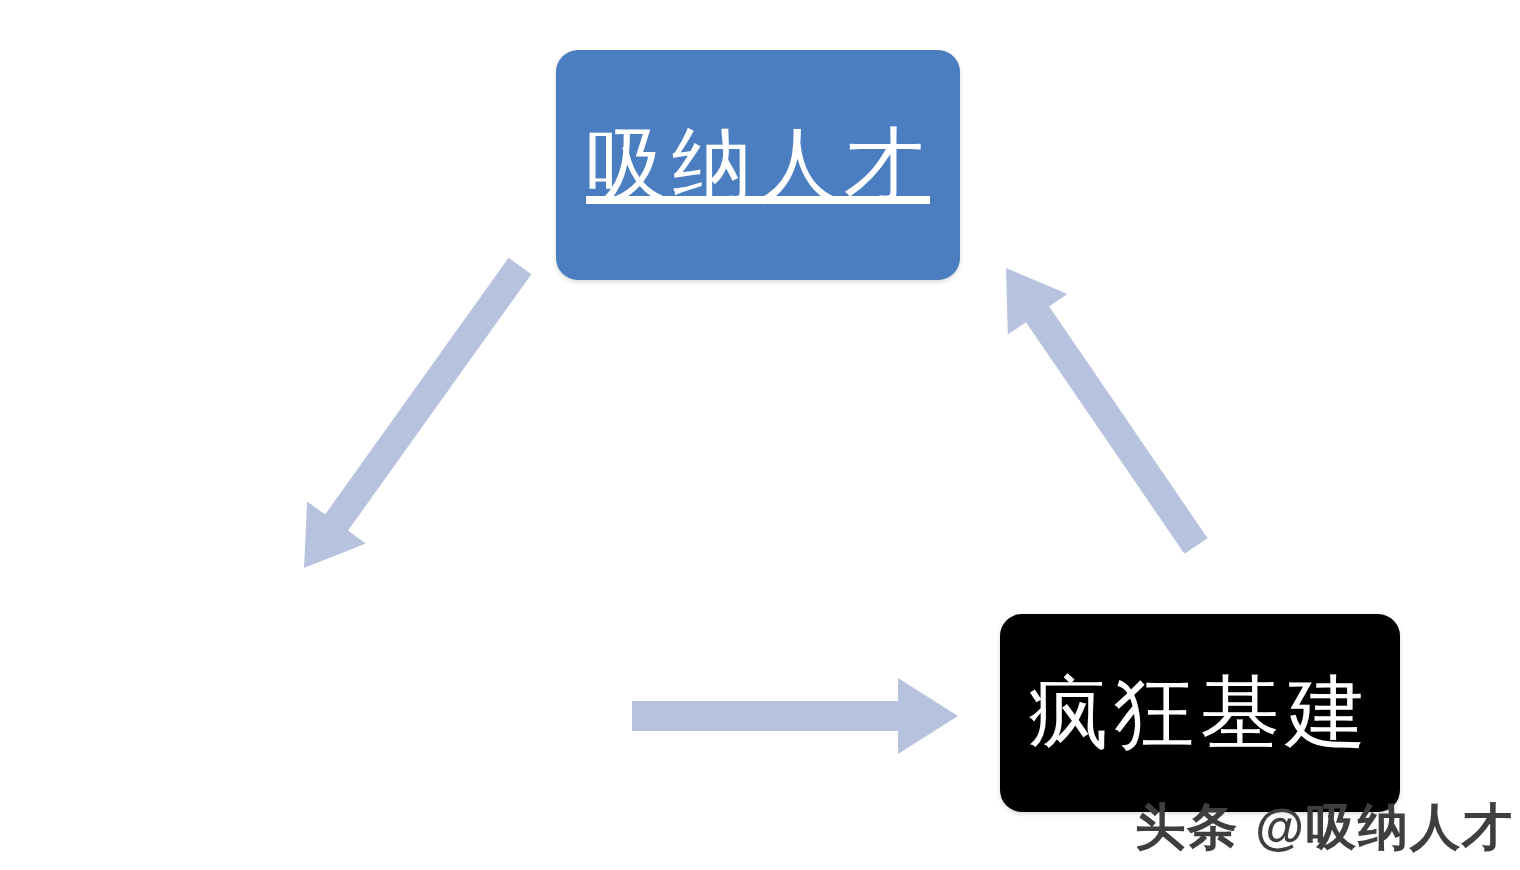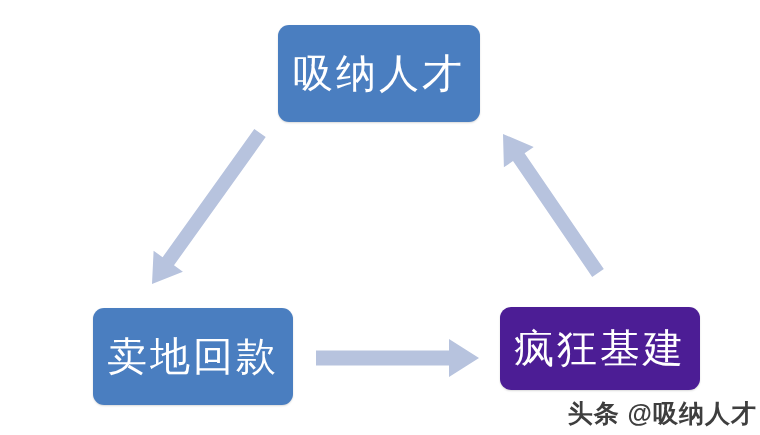--- a/index.html
+++ b/index.html
@@ -42,27 +42,24 @@
 <body>
 
 <div id="diagram-canvas" style="background: rgb(255, 255, 255); width: 760px; height: 435px;">
 
   <svg id="arrow-layer" viewBox="0 0 760 435" xmlns="http://www.w3.org/2000/svg">
       <polygon points="254.3,128.9 162.6,257.2 153.6,250.8 152.0,284.0 182.9,271.7 174.0,265.3 265.7,137.1" fill="#b7c3de"></polygon>
       <polygon points="316.0,365.5 449.0,365.5 449.0,377.0 479.0,358.0 449.0,339.0 449.0,350.5 316.0,350.5" fill="#b7c3de"></polygon>
       <polygon points="603.8,269.1 524.6,153.2 533.7,147.0 503.0,134.0 503.9,167.3 513.0,161.1 592.2,276.9" fill="#b7c3de"></polygon>
     </svg>
 
-  <div class="node" style="left: 278px; top: 25px; width: 202px; height: 97px; background: rgb(74, 126, 192); color: rgb(255, 255, 255);">
+  <div class="node" style="left: 278px; top: 25px; width: 202px; height: 115px; background: rgb(74, 126, 192); color: rgb(255, 255, 255); text-decoration: underline;">
     <span>吸纳人才</span>
   </div>
 
-  <div class="node" style="left: 93px; top: 308px; width: 200px; height: 97px; background: rgb(74, 126, 192); color: rgb(255, 255, 255);">
-    <span>卖地回款</span>
-  </div>
 
-  <div class="node" style="left: 500px; top: 307px; width: 200px; height: 83px; background: #4c1d95; color: rgb(255, 255, 255);">
+  <div class="node" style="left: 500px; top: 307px; width: 200px; height: 99px; background: #000000; color: rgb(255, 255, 255);">
     <span>疯狂基建</span>
   </div>
 
   <div class="watermark" style="color: rgb(62, 62, 62);">头条 @吸纳人才</div>
 
 </div>
 
 </body></html>

